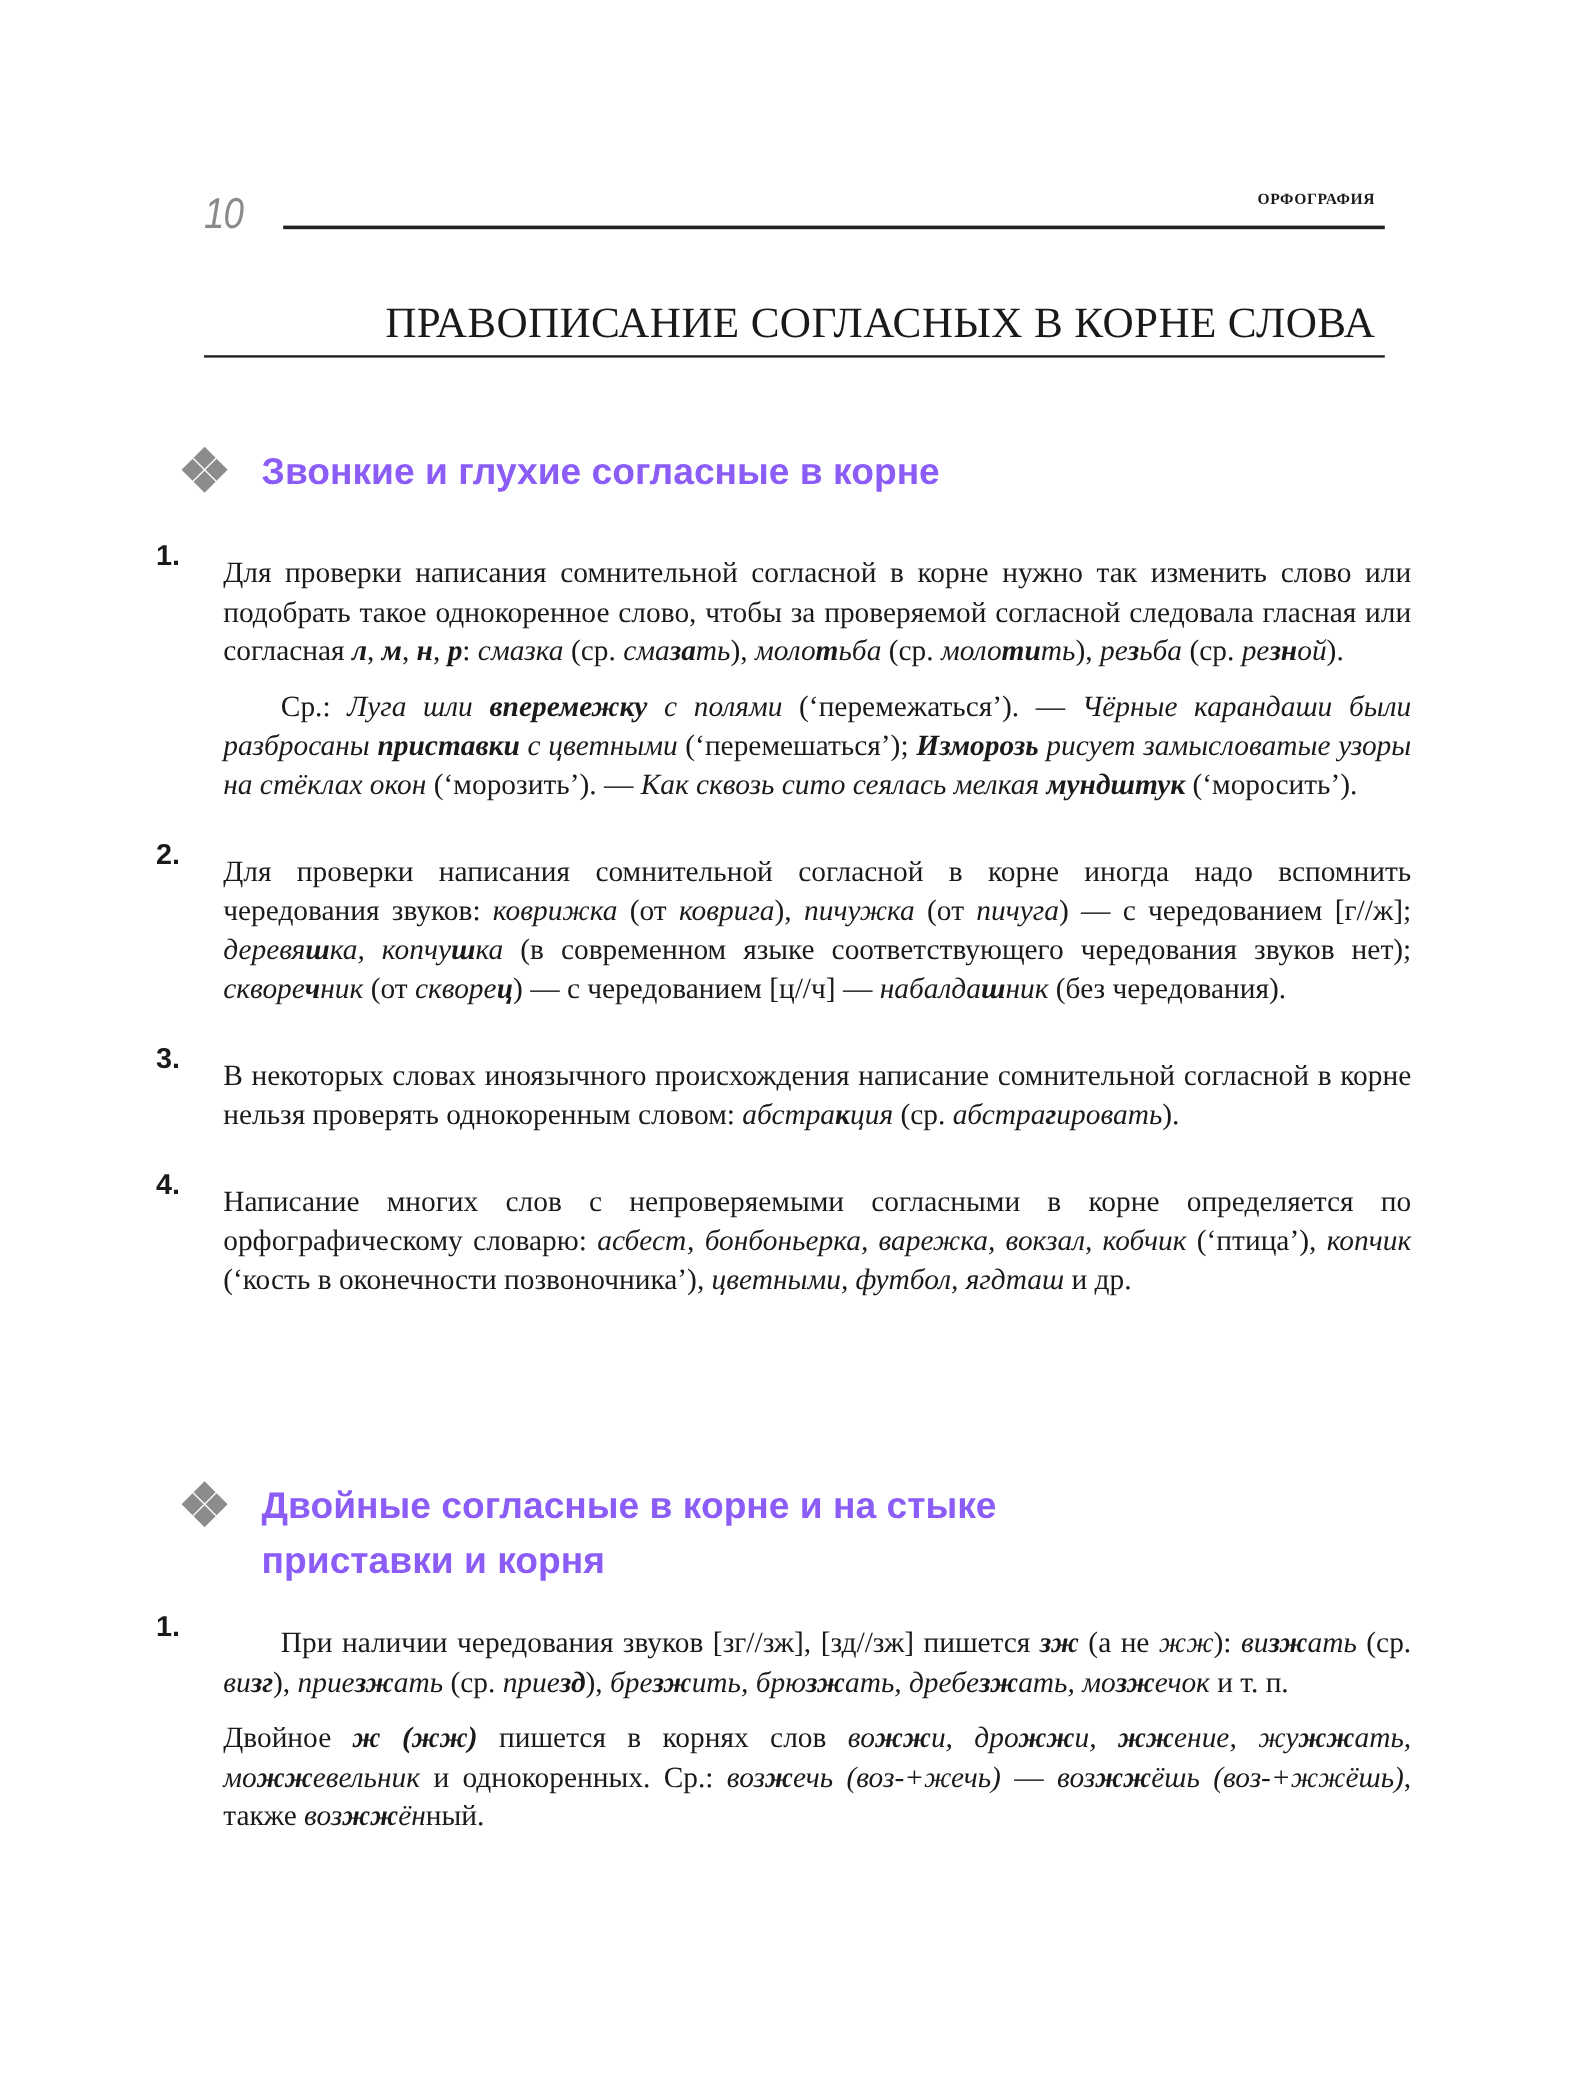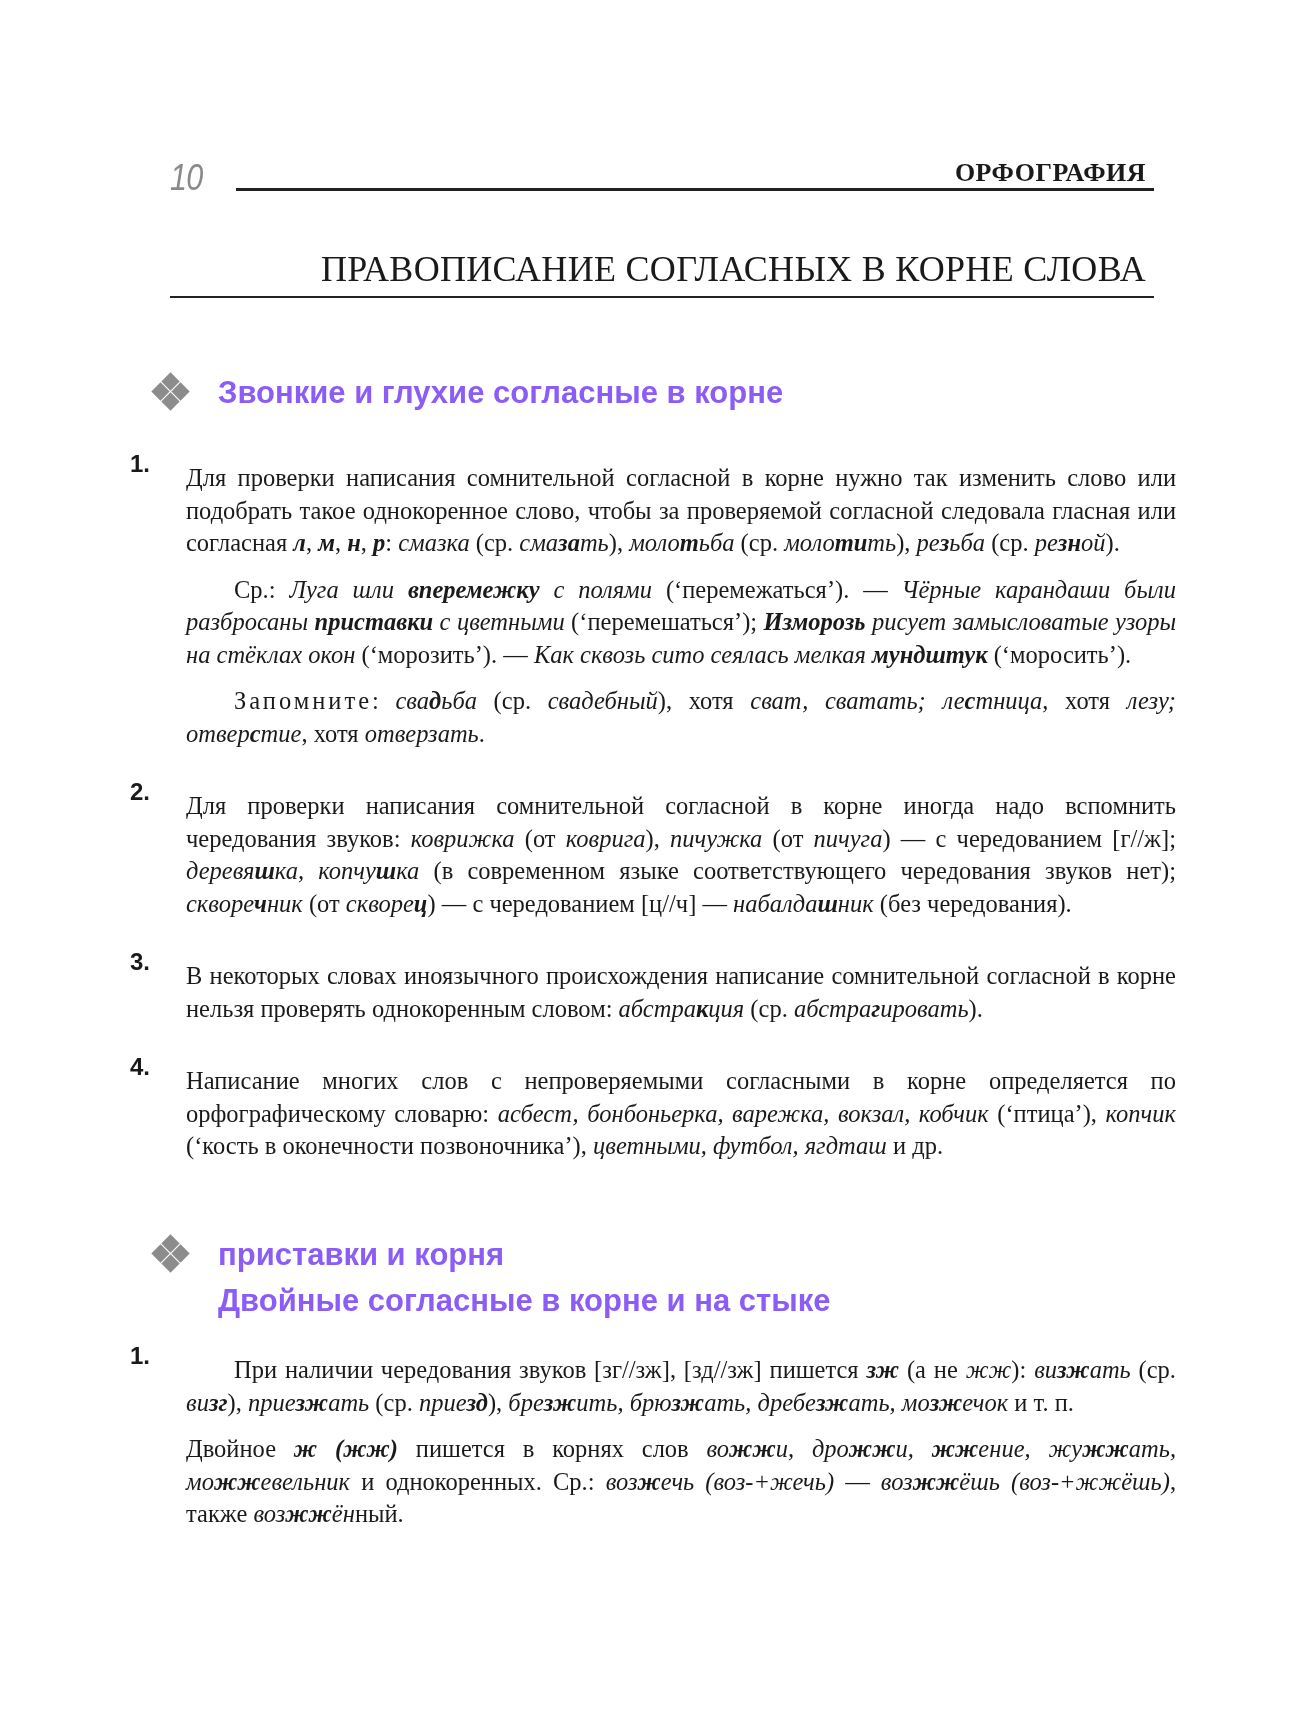--- a/index.html
+++ b/index.html
@@ -1,21 +1,21 @@
 <!DOCTYPE html>
 <html><head>
 <meta charset="utf-8">
 <style>
   html, body { margin: 0; padding: 0; background: #ffffff; }
   body { width: 1314px; height: 1733px; position: relative; overflow: hidden;
          font-family: "Liberation Serif", "DejaVu Serif", serif; color: #1a1a1a; }
   .page-num { position: absolute; left: 170px; top: 157px; font-size: 36px; font-style: italic;
               color: #8a8a8a; font-family: "Liberation Sans", sans-serif; letter-spacing: -1px; transform: scaleX(0.85); transform-origin: left; }
   .header-rule { position: absolute; left: 236px; right: 160px; top: 188px; height: 3px; background: #222; }
-  .running-head { position: absolute; right: 168px; top: 158px; font-size: 26px; font-weight: bold;
+  .running-head { position: absolute; right: 168px; top: 158px; font-size: 13px; font-weight: bold;
                   letter-spacing: 0.5px; }
   .chapter-title { position: absolute; right: 168px; top: 248px; font-size: 36px; letter-spacing: 0.3px; }
   .chapter-rule { position: absolute; left: 170px; right: 160px; top: 296px; height: 2px; background: #222; }
 
   .section-head { position: absolute; left: 150px; display: flex; align-items: flex-start; }
   .diamond { width: 40px; height: 40px; position: relative; margin-right: 28px; margin-top: 2px; }
   .diamond span { position: absolute; width: 13px; height: 13px; background: #8c8c8c; transform: rotate(45deg); }
   .diamond .d1 { left: 14px; top: 3px; }
   .diamond .d2 { left: 4px; top: 13px; }
   .diamond .d3 { left: 24px; top: 13px; }
@@ -52,21 +52,20 @@
   <div class="section-title">Звонкие и глухие согласные в корне</div>
 </div>
 
 <div class="list" style="top:448px;">
 
   <div class="item">
     <div class="num">1.</div>
     <div class="body">
       <p class="para">Для проверки написания сомнительной согласной в корне нужно так изменить слово или подобрать такое однокоренное слово, чтобы за проверяемой согласной следовала гласная или согласная <b><i>л</i></b>, <b><i>м</i></b>, <b><i>н</i></b>, <b><i>р</i></b>: <i>смазка</i> (ср. <i>сма<b>за</b>ть</i>), <i>моло<b>т</b>ьба</i> (ср. <i>моло<b>ти</b>ть</i>), <i>ре<b>з</b>ьба</i> (ср. <i>ре<b>зн</b>ой</i>).</p>
       <p class="para indent">Ср.: <i>Луга шли <b>вперемежку</b> с полями</i> (‘перемежаться’). — <i>Чёрные карандаши были разбросаны <b>приставки</b> с цветными</i> (‘перемешаться’); <i><b>Изморозь</b> рисует замысловатые узоры на стёклах окон</i> (‘морозить’). — <i>Как сквозь сито сеялась мелкая <b>мундштук</b></i> (‘моросить’).</p>
-      <p class="para indent"><span class="spaced">Запомните</span>: <i>сва<b>д</b>ьба</i> (ср. <i>свадебный</i>), хотя <i>сват, сватать; ле<b>с</b>тница</i>, хотя <i>лезу; отвер<b>с</b>тие</i>, хотя <i>отверзать</i>.</p>
     </div>
   </div>
 
   <div class="item" style="margin-top:12px;">
     <div class="num">2.</div>
     <div class="body">
       <p class="para">Для проверки написания сомнительной согласной в корне иногда надо вспомнить чередования звуков: <i>коврижка</i> (от <i>коврига</i>), <i>пичужка</i> (от <i>пичуга</i>) — с чередованием [г//ж]; <i>деревя<b>ш</b>ка, копчу<b>ш</b>ка</i> (в современном языке соответствующего чередования звуков нет); <i>скворе<b>ч</b>ник</i> (от <i>скворе<b>ц</b></i>) — с чередованием [ц//ч] — <i>набалда<b>ш</b>ник</i> (без чередования).</p>
     </div>
   </div>
 
@@ -86,22 +85,22 @@
 </div>
 
 <div class="section-head" style="top:1232px;">
   <div class="diamond">
     <span class="d1"></span>
       <span class="d2"></span>
       <span class="d3"></span>
       <span class="d4"></span>
   </div>
   <div class="section-title">
+    <div>Двойные согласные в корне и на стыке</div>
     <div>приставки и корня</div>
-    <div>Двойные согласные в корне и на стыке</div>
   </div>
 </div>
 
 <div class="list" style="top:1340px;">
   <div class="item">
     <div class="num">1.</div>
     <div class="body">
       <p class="para indent">При наличии чередования звуков [зг//зж], [зд//зж] пишется <b><i>зж</i></b> (а не <i>жж</i>): <i>ви<b>зж</b>ать</i> (ср. <i>ви<b>зг</b></i>), <i>прие<b>зж</b>ать</i> (ср. <i>прие<b>зд</b></i>), <i>бре<b>зж</b>ить, брю<b>зж</b>ать, дребе<b>зж</b>ать, мо<b>зж</b>ечок</i> и т. п.</p>
       <p class="para">Двойное <b><i>ж (жж)</i></b> пишется в корнях слов <i>во<b>жж</b>и, дро<b>жж</b>и, <b>жж</b>ение, жу<b>жж</b>ать, мо<b>жж</b>евельник</i> и однокоренных. Ср.: <i>воз<b>ж</b>ечь (воз-+жечь)</i> — <i>воз<b>жж</b>ёшь (воз-+жжёшь)</i>, также <i>воз<b>жж</b>ён</i>ный.</p>
     </div>

